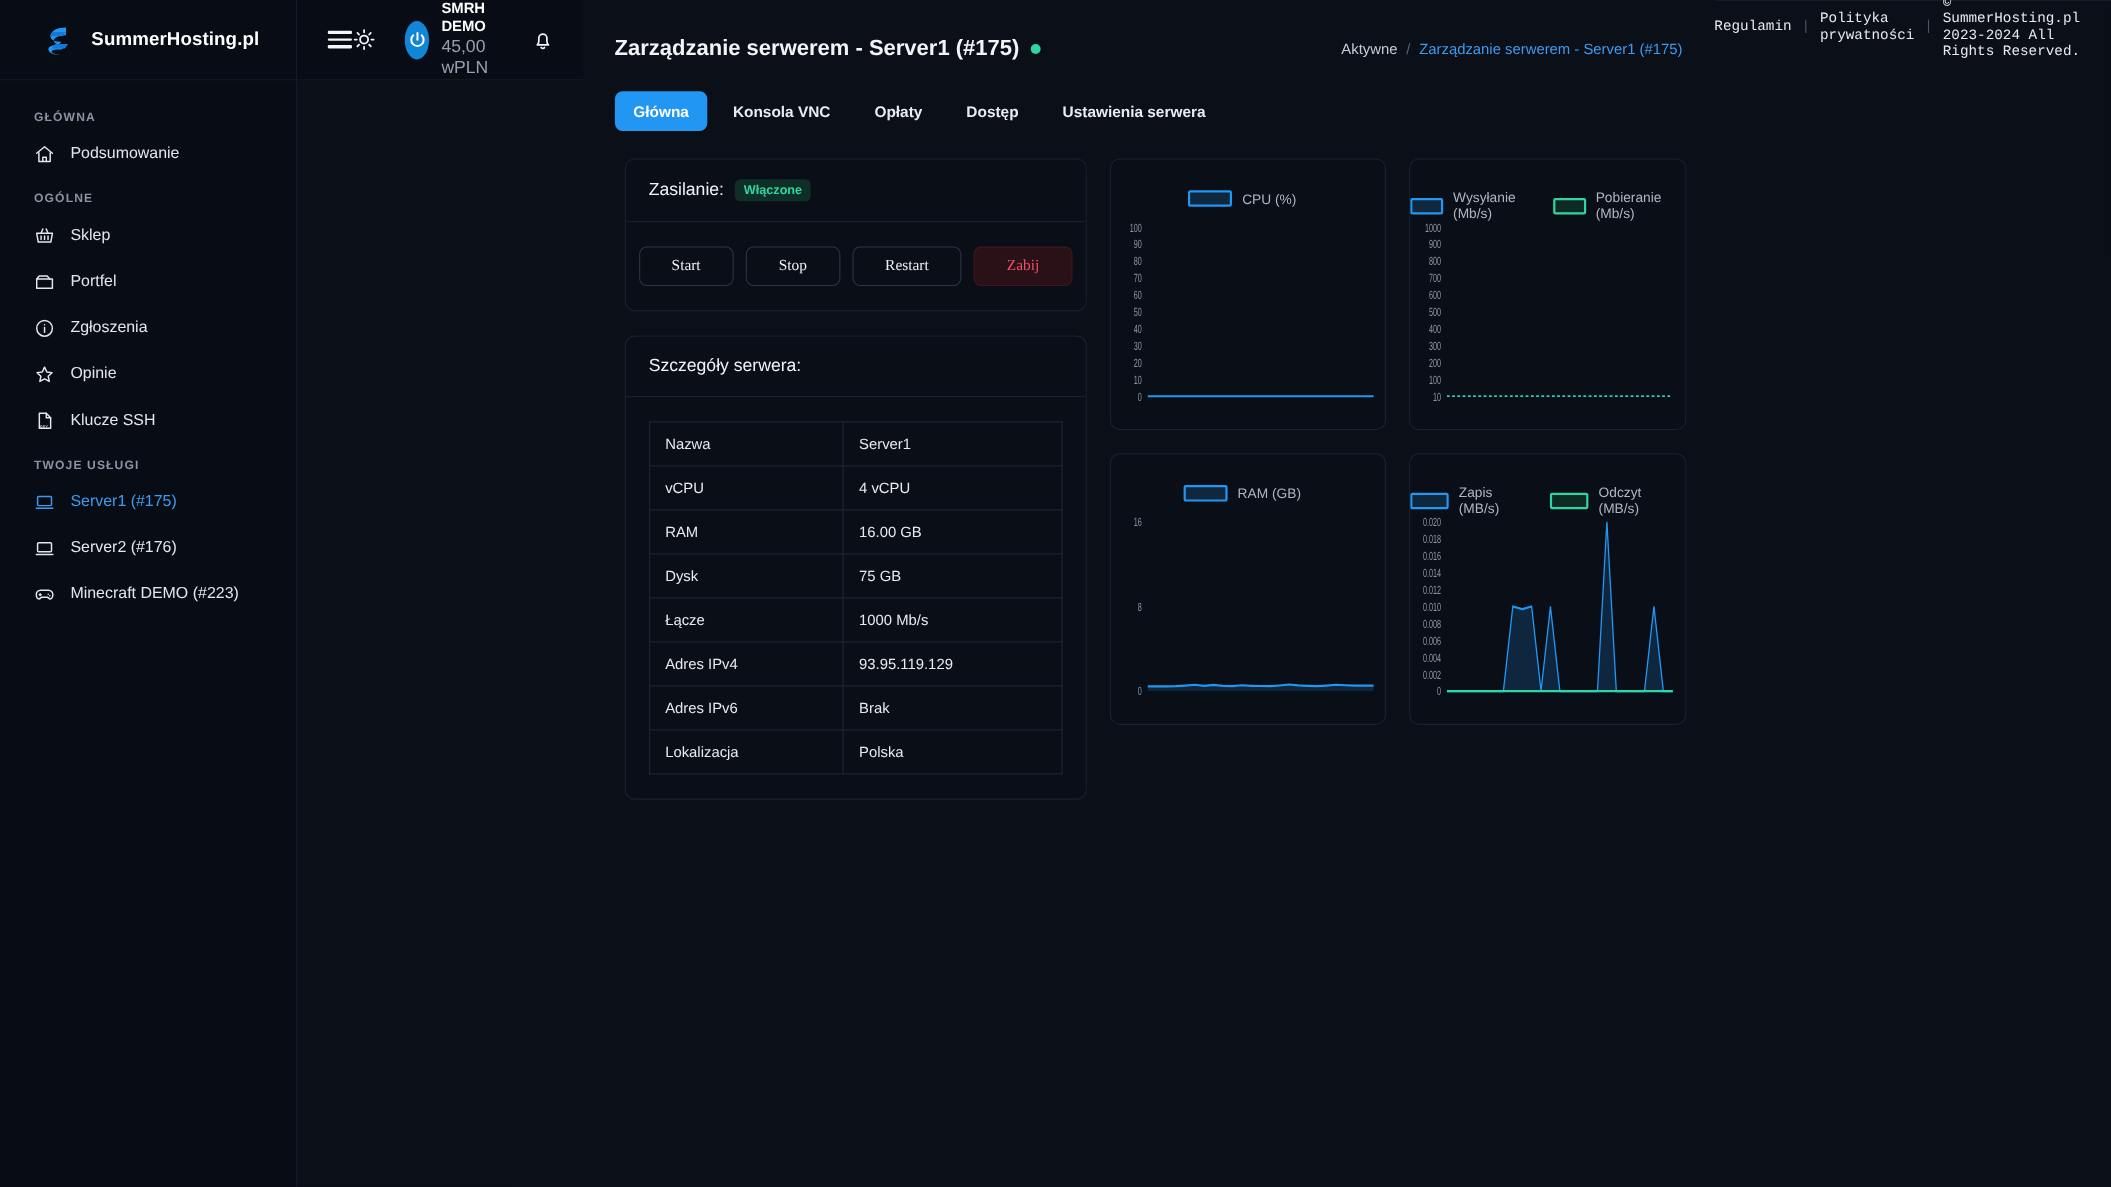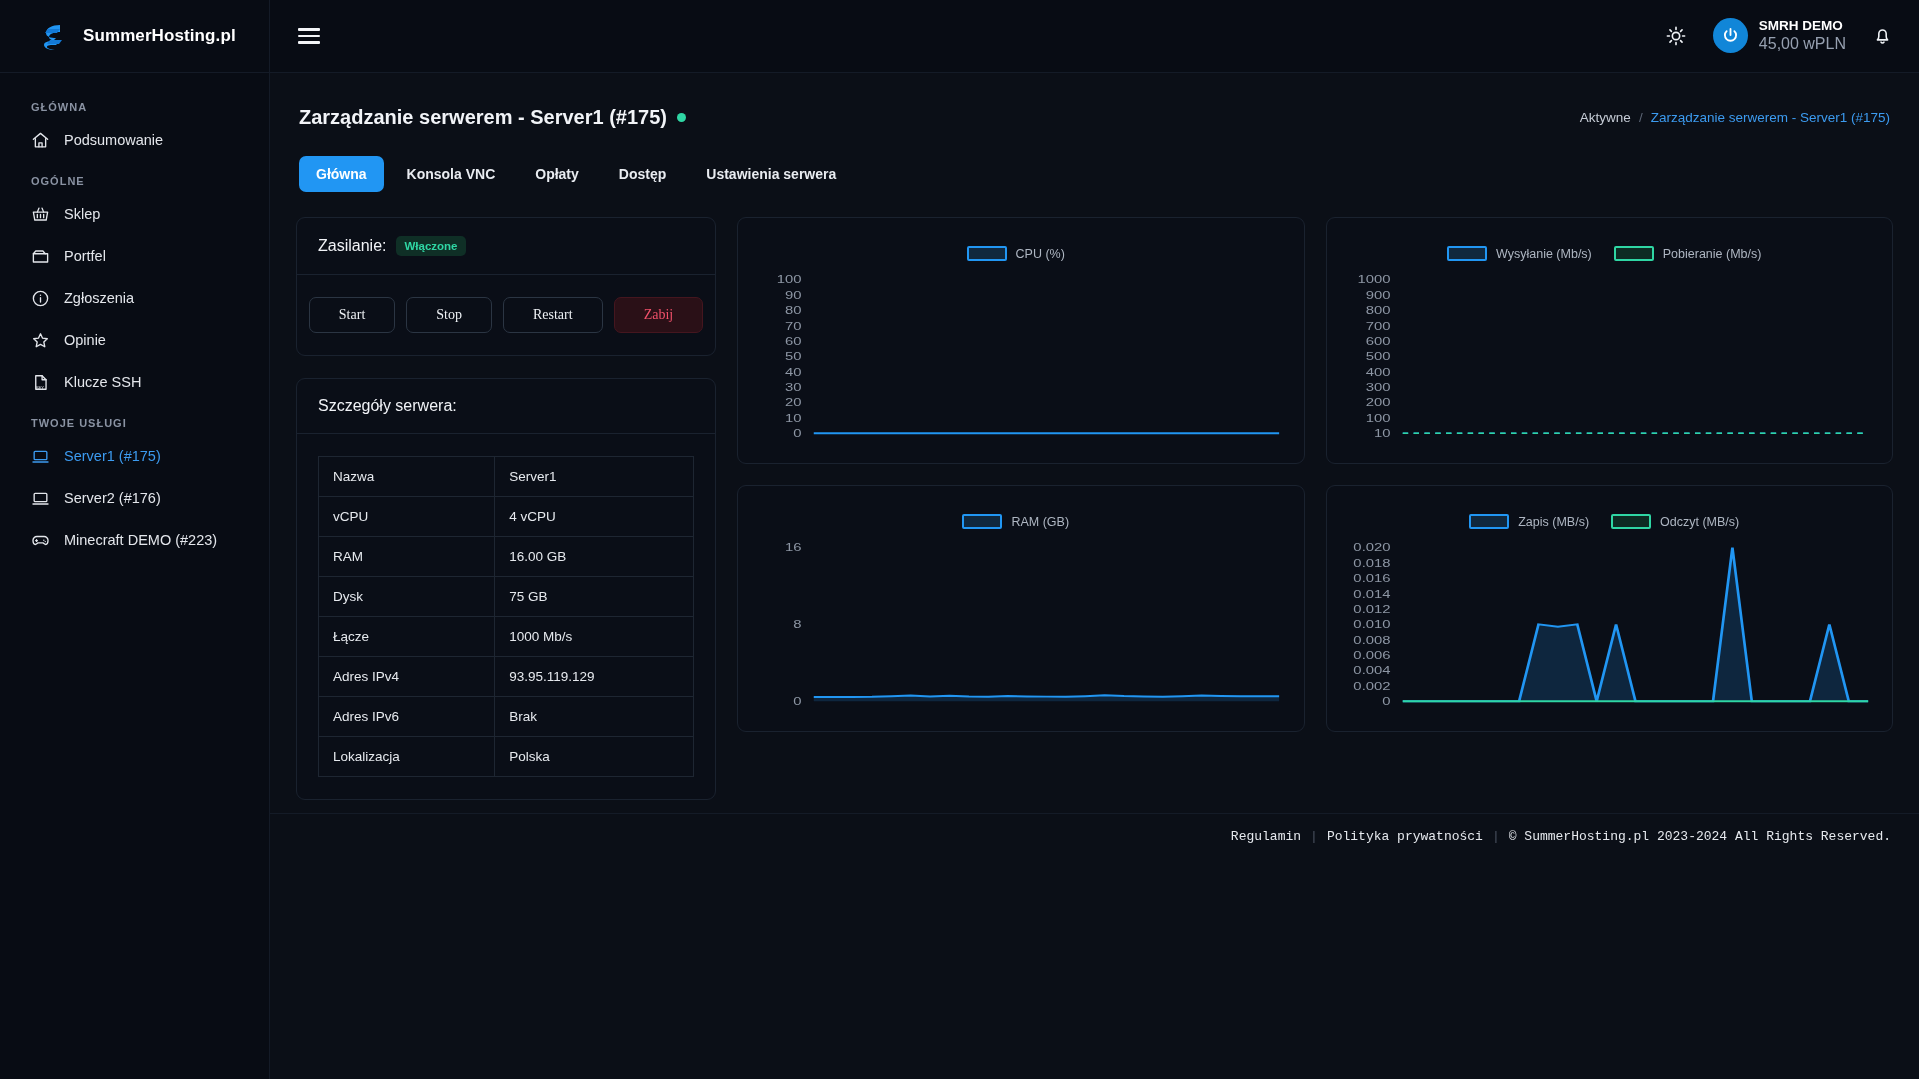--- a/index.html
+++ b/index.html
@@ -35,21 +35,21 @@
   .nav-item {
     display: flex; align-items: center; gap: 14px;
     height: 42px; padding-left: 31px; cursor: pointer;
     font-size: 14.5px; color: #e3e6eb;
   }
   .nav-item .ico { width: 19px; height: 19px; flex: 0 0 19px; display: block; }
   .nav-item.active { color: #3c9bf0; }
   .nav-item.active .ico { color: #3c9bf0; }
 
   
-  .main { flex: 1 1 auto; height: 859px; display: flex; flex-direction: column; min-width: 0; }
+  .main { flex: 1 1 auto; height: 859px; display: flex; flex-direction: row; min-width: 0; }
   .topbar {
     height: 73px; flex: 0 0 73px;
     border-bottom: 1px solid #141b27;
     display: flex; align-items: center; justify-content: space-between;
     padding: 0 26px 0 28px;
     background: #080c14;
   }
   .hamburger { width: 22px; height: 16px; display: flex; flex-direction: column; justify-content: space-between; cursor: pointer; }
   .hamburger i { display: block; height: 2.6px; background: #f3f5f8; border-radius: 1px; }
   .hamburger i:nth-child(1) { width: 22px; }
@@ -74,21 +74,21 @@
   .crumbs .sep { color: #5d6676; }
   .crumbs a { color: #3c9bf0; text-decoration: none; cursor: pointer; }
 
   .tabs { display: flex; align-items: center; gap: 6px; margin: 27px 0 0 3px; }
   .tab {
     padding: 10px 17px; border-radius: 7px; font-size: 14px; font-weight: bold;
     color: #e9ecf1; cursor: pointer;
   }
   .tab.active { background: #2196f3; color: #fff; }
 
-  .grid { display: flex; gap: 21px; margin-top: 25px; align-items: flex-start; }
+  .grid { display: flex; gap: 21px; margin-top: 25px; align-items: flex-start; margin-left: 12px; }
   .col-left { width: 420px; flex: 0 0 420px; display: flex; flex-direction: column; gap: 22px; }
   .col-right { flex: 1 1 auto; display: flex; flex-direction: column; gap: 21px; min-width: 0; }
 
   .card { background: #0a0e17; border: 1px solid #1a222f; border-radius: 9px; }
   .card-head { padding: 18px 21px; border-bottom: 1px solid #1a222f; font-size: 16px; color: #f1f3f7; display: flex; align-items: center; gap: 10px; }
   .badge-on { background: #0f2f26; color: #2fd6a4; font-size: 11.5px; font-weight: bold; padding: 4px 8px; border-radius: 5px; }
   .card-body { padding: 22px 21px; }
 
   .btn-row { display: flex; justify-content: center; gap: 11px; }
   .btn { padding: 9px 29px; border-radius: 7px; border: 1px solid #2b3543; background: transparent; color: #eef1f5; font-size: 14px; font-family: Liberation Serif, serif; cursor: pointer; }
@@ -360,21 +360,21 @@
                   <text x="47" y="128" text-anchor="end" class="ytick">60</text>
                   <text x="47" y="143.5" text-anchor="end" class="ytick">50</text>
                   <text x="47" y="159" text-anchor="end" class="ytick">40</text>
                   <text x="47" y="174.5" text-anchor="end" class="ytick">30</text>
                   <text x="47" y="190" text-anchor="end" class="ytick">20</text>
                   <text x="47" y="205.5" text-anchor="end" class="ytick">10</text>
                   <text x="47" y="221" text-anchor="end" class="ytick">0</text>
                   <path d="M 56.00 217.00 L 70.33 217.00 L 84.67 217.00 L 99.00 217.00 L 113.33 217.00 L 127.67 217.00 L 142.00 217.00 L 156.33 217.00 L 170.67 217.00 L 185.00 217.00 L 199.33 217.00 L 213.67 217.00 L 228.00 217.00 L 242.33 217.00 L 256.67 217.00 L 271.00 217.00 L 285.33 217.00 L 299.67 217.00 L 314.00 217.00 L 328.33 217.00 L 342.67 217.00 L 357.00 217.00 L 371.33 217.00 L 385.67 217.00 L 400.00 217.00" fill="none" stroke="#2196f3" stroke-width="2"></path>
                 </svg>
             </div>
-            <div class="chart-card" style="flex:1 1 0; min-width:0;text-align:right;">
+            <div class="chart-card" style="flex:1 1 0; min-width:0;">
               <div class="chart-legend">
                 <span class="lg">
                     <i class="swatch"></i>
                     <span>Wysyłanie (Mb/s)</span>
                   </span>
                 <span class="lg">
                     <i class="swatch green"></i>
                     <span>Pobieranie (Mb/s)</span>
                   </span>
               </div>

